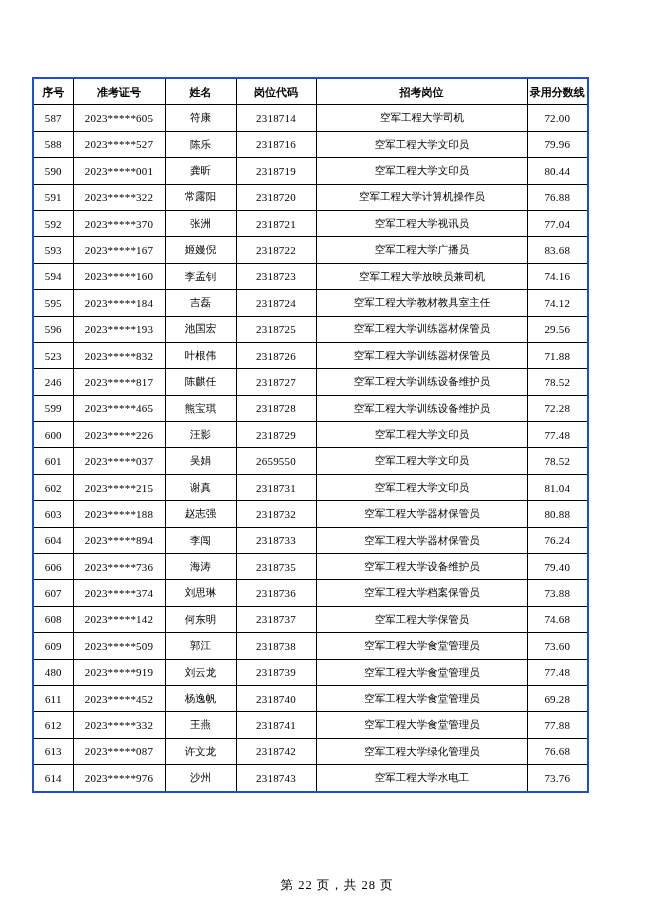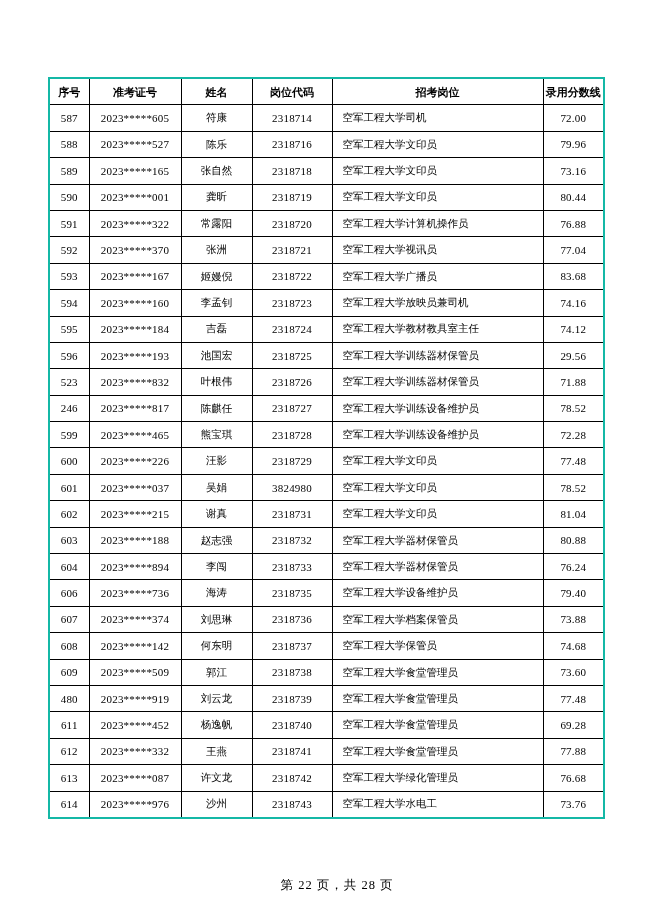--- a/index.html
+++ b/index.html
@@ -14,45 +14,45 @@
     font-family: "Liberation Serif", "DejaVu Serif", serif;
     color: #000000;
   }
   .sheet {
     position: absolute;
     inset: 0;
     background: #ffffff;
   }
   table.score-table {
     position: absolute;
-    left: 48px;
+    left: 32px;
     top: 77px;
     width: 555px;
     border-collapse: collapse;
     table-layout: fixed;
-    border: 2px solid #14b8a6;
+    border: 2px solid #1d4ed8;
   }
   .score-table th, .score-table td {
     border: 1px solid #000000;
     height: 25.4px;
     padding: 0 2px;
     text-align: center;
     vertical-align: middle;
     font-size: 10.5px;
     line-height: 1.1;
     white-space: nowrap;
     overflow: hidden;
   }
   .score-table th {
     font-weight: bold;
     font-size: 11px;
   }
   .score-table td.col-position {
-    text-align: left;
-    padding-left: 10px;
+    text-align: center;
+    padding-left: 3px;
   }
   .score-table td.col-ticket,
   .score-table td.col-code,
   .score-table td.col-score,
   .score-table td.col-serial {
     font-size: 11px;
     letter-spacing: 0.2px;
   }
   .page-footer {
     position: absolute;
@@ -100,28 +100,20 @@
 
     <tr>
       <td class="col-serial">588</td>
       <td class="col-ticket">2023*****527</td>
       <td class="col-name">陈乐</td>
       <td class="col-code">2318716</td>
       <td class="col-position">空军工程大学文印员</td>
       <td class="col-score">79.96</td>
     </tr>
 
-    <tr>
-      <td class="col-serial">589</td>
-      <td class="col-ticket">2023*****165</td>
-      <td class="col-name">张自然</td>
-      <td class="col-code">2318718</td>
-      <td class="col-position">空军工程大学文印员</td>
-      <td class="col-score">73.16</td>
-    </tr>
 
     <tr>
       <td class="col-serial">590</td>
       <td class="col-ticket">2023*****001</td>
       <td class="col-name">龚昕</td>
       <td class="col-code">2318719</td>
       <td class="col-position">空军工程大学文印员</td>
       <td class="col-score">80.44</td>
     </tr>
 
@@ -212,21 +204,21 @@
       <td class="col-name">汪影</td>
       <td class="col-code">2318729</td>
       <td class="col-position">空军工程大学文印员</td>
       <td class="col-score">77.48</td>
     </tr>
 
     <tr>
       <td class="col-serial">601</td>
       <td class="col-ticket">2023*****037</td>
       <td class="col-name">吴娟</td>
-      <td class="col-code">3824980</td>
+      <td class="col-code">2659550</td>
       <td class="col-position">空军工程大学文印员</td>
       <td class="col-score">78.52</td>
     </tr>
 
     <tr>
       <td class="col-serial">602</td>
       <td class="col-ticket">2023*****215</td>
       <td class="col-name">谢真</td>
       <td class="col-code">2318731</td>
       <td class="col-position">空军工程大学文印员</td>

